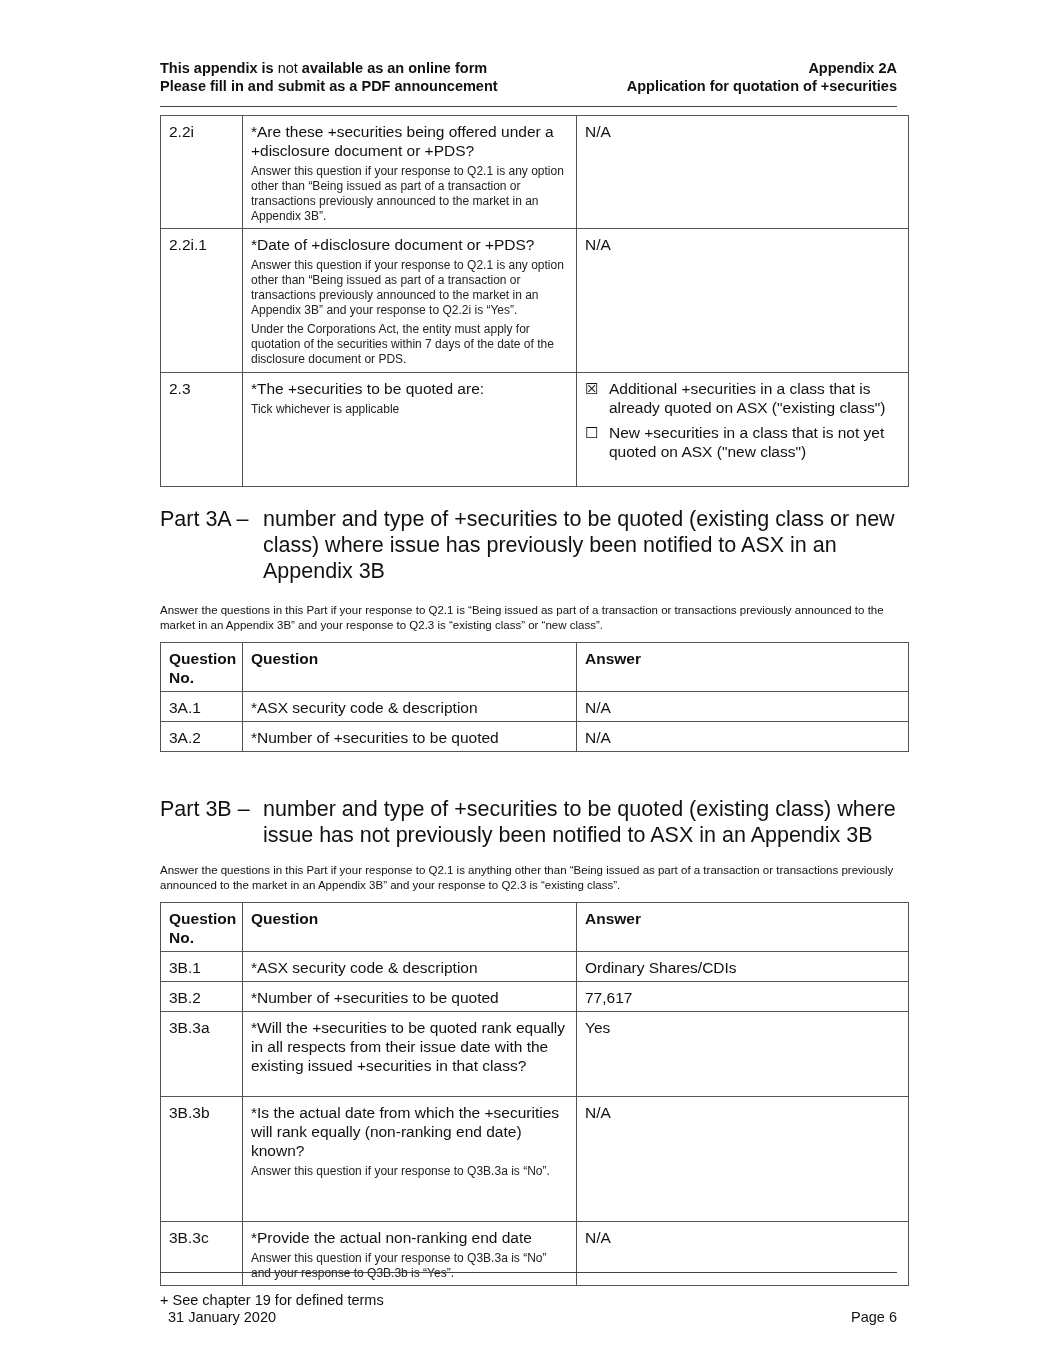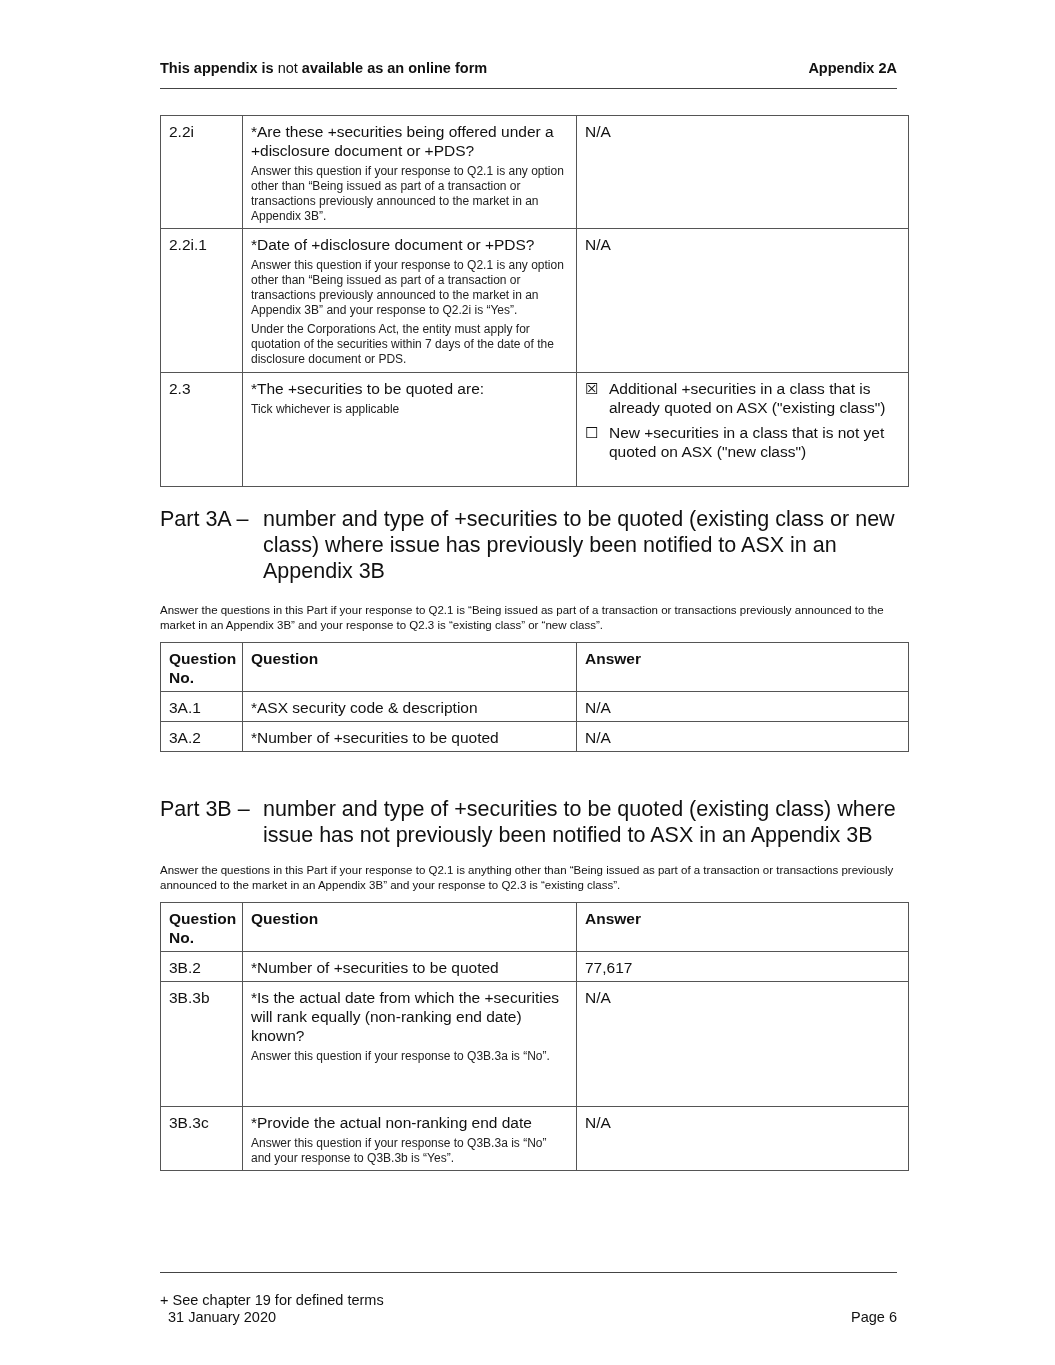--- a/index.html
+++ b/index.html
@@ -22,20 +22,24 @@
   .footer { position: absolute; left: 160px; top: 1272px; width: 737px; border-top: 1px solid #444; padding-top: 19px; font-size: 14.5px; line-height: 17px; }
   .footer .frow { display: flex; justify-content: space-between; margin-left: 8px; }
 </style>
 </head>
 <body>
 
 <div class="page-header">
   <div class="hrow">
     <span><span>This appendix is </span><span class="normal">not</span><span> available as an online form</span></span>
     <span>Appendix 2A</span>
+  </div>
+  <div class="hrow">
+    <span>Please fill in and submit as a PDF announcement</span>
+    <span>Application for quotation of +securities</span>
   </div>
 </div>
 
 <table class="qtable" style="top:115px;">
   <tbody>
       <tr style="height:112px;">
     <td class="no">2.2i</td>
     <td class="q">
       <div>*Are these +securities being offered under a +disclosure document or +PDS?</div>
       <div class="note">Answer this question if your response to Q2.1 is any option other than “Being issued as part of a transaction or transactions previously announced to the market in an Appendix 3B”.</div>
@@ -104,23 +108,33 @@
 <div class="intro" style="top:863px;">Answer the questions in this Part if your response to Q2.1 is anything other than “Being issued as part of a transaction or transactions previously announced to the market in an Appendix 3B” and your response to Q2.3 is “existing class”.</div>
 
 <table class="qtable" style="top:902px;">
   <tbody>
       <tr style="height:44px;">
     <td class="no th-small">Question No.</td>
     <td class="q th">Question</td>
     <td class="th">Answer</td>
   </tr>
   <tr style="height:29px;">
+    <td class="no">3B.1</td>
+    <td class="q">*ASX security code &amp; description</td>
+    <td>Ordinary Shares/CDIs</td>
+  </tr>
+  <tr style="height:29px;">
     <td class="no">3B.2</td>
     <td class="q">*Number of +securities to be quoted</td>
     <td>77,617</td>
+  </tr>
+  <tr style="height:85px;">
+    <td class="no">3B.3a</td>
+    <td class="q">*Will the +securities to be quoted rank equally in all respects from their issue date with the existing issued +securities in that class?</td>
+    <td>Yes</td>
   </tr>
   <tr style="height:125px;">
     <td class="no">3B.3b</td>
     <td class="q">
       <div>*Is the actual date from which the +securities will rank equally (non-ranking end date) known?</div>
       <div class="note">Answer this question if your response to Q3B.3a is “No”.</div>
     </td>
     <td>N/A</td>
   </tr>
   <tr style="height:64px;">

